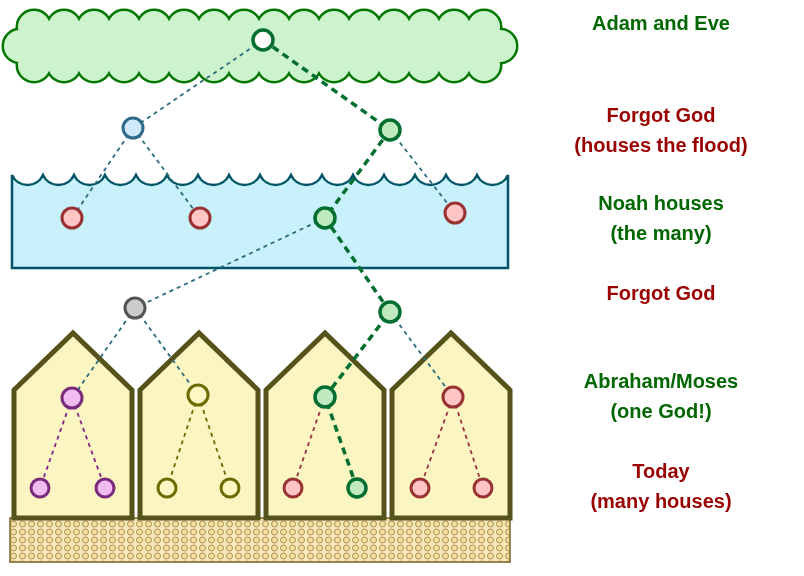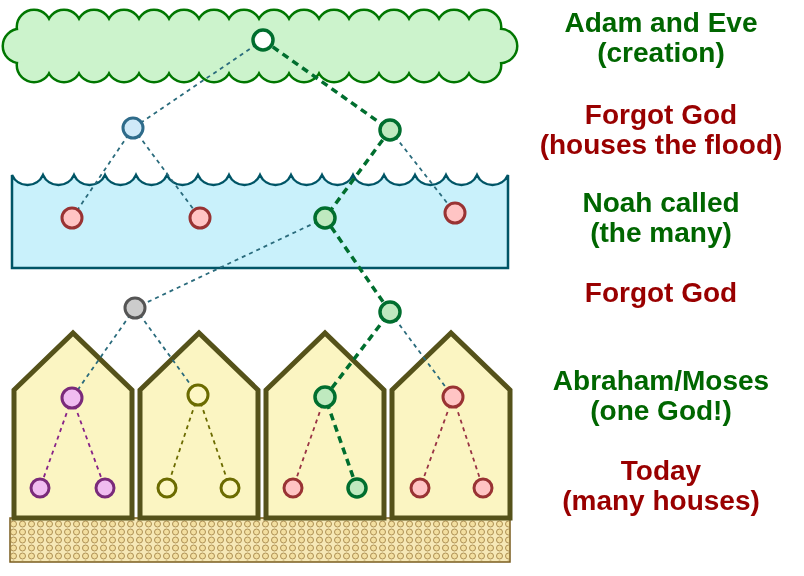--- a/index.html
+++ b/index.html
@@ -8,21 +8,21 @@
     width: 804px; height: 576px;
     font-family: "Liberation Sans", sans-serif;
     overflow: hidden;
   }
   .page { position: relative; width: 804px; height: 576px; background: #ffffff; overflow: hidden; }
   svg.diagram { position: absolute; left: 0; top: 0; }
   .labels { position: absolute; left: 518px; top: 0; width: 286px; height: 576px; }
   .label-block {
     position: absolute; left: 0; width: 100%;
     text-align: center; font-weight: bold;
-    font-size: 28px; line-height: 30px;
+    font-size: 20px; line-height: 30px;
     letter-spacing: 0px;
   }
   .label-block .t1, .label-block .t2 { white-space: nowrap; }
 </style>
 </head>
 <body>
 
 <div class="page">
 
   <svg class="diagram" id="diagram" width="520" height="576" viewBox="0 0 520 576">
@@ -168,30 +168,29 @@
         <circle cx="357" cy="488" r="9" fill="#bfe9bf" stroke="#006e2e" stroke-width="3.5"></circle>
         <circle cx="420" cy="488" r="9" fill="#ffc4c4" stroke="#993333" stroke-width="3"></circle>
         <circle cx="483" cy="488" r="9" fill="#ffc4c4" stroke="#993333" stroke-width="3"></circle>
       </g>
   </svg>
 
   <div class="labels">
 
     <div class="label-block" style="top: 8px; color: rgb(0, 102, 0);">
       <div class="t1">Adam and Eve</div>
-      <div class="t2">(creation)</div>
     </div>
 
     <div class="label-block" style="top: 100px; color: rgb(153, 0, 0);">
       <div class="t1">Forgot God</div>
       <div class="t2">(houses the flood)</div>
     </div>
 
     <div class="label-block" style="top: 188px; color: rgb(0, 102, 0);">
-      <div class="t1">Noah called</div>
+      <div class="t1">Noah houses</div>
       <div class="t2">(the many)</div>
     </div>
 
     <div class="label-block" style="top: 278px; color: rgb(153, 0, 0);">
       <div class="t1">Forgot God</div>
     </div>
 
     <div class="label-block" style="top: 366px; color: rgb(0, 102, 0);">
       <div class="t1">Abraham/Moses</div>
       <div class="t2">(one God!)</div>

